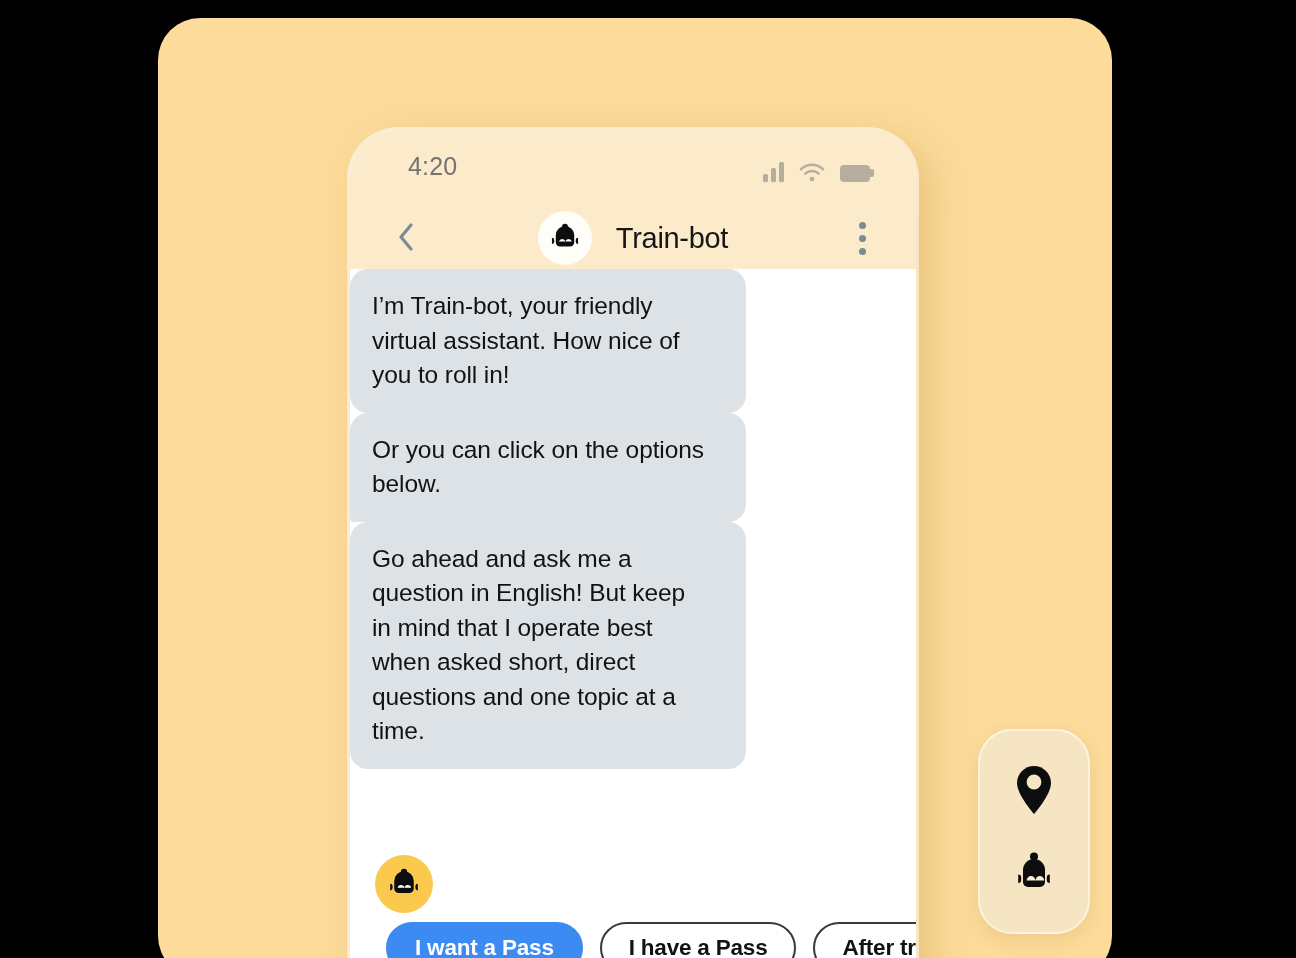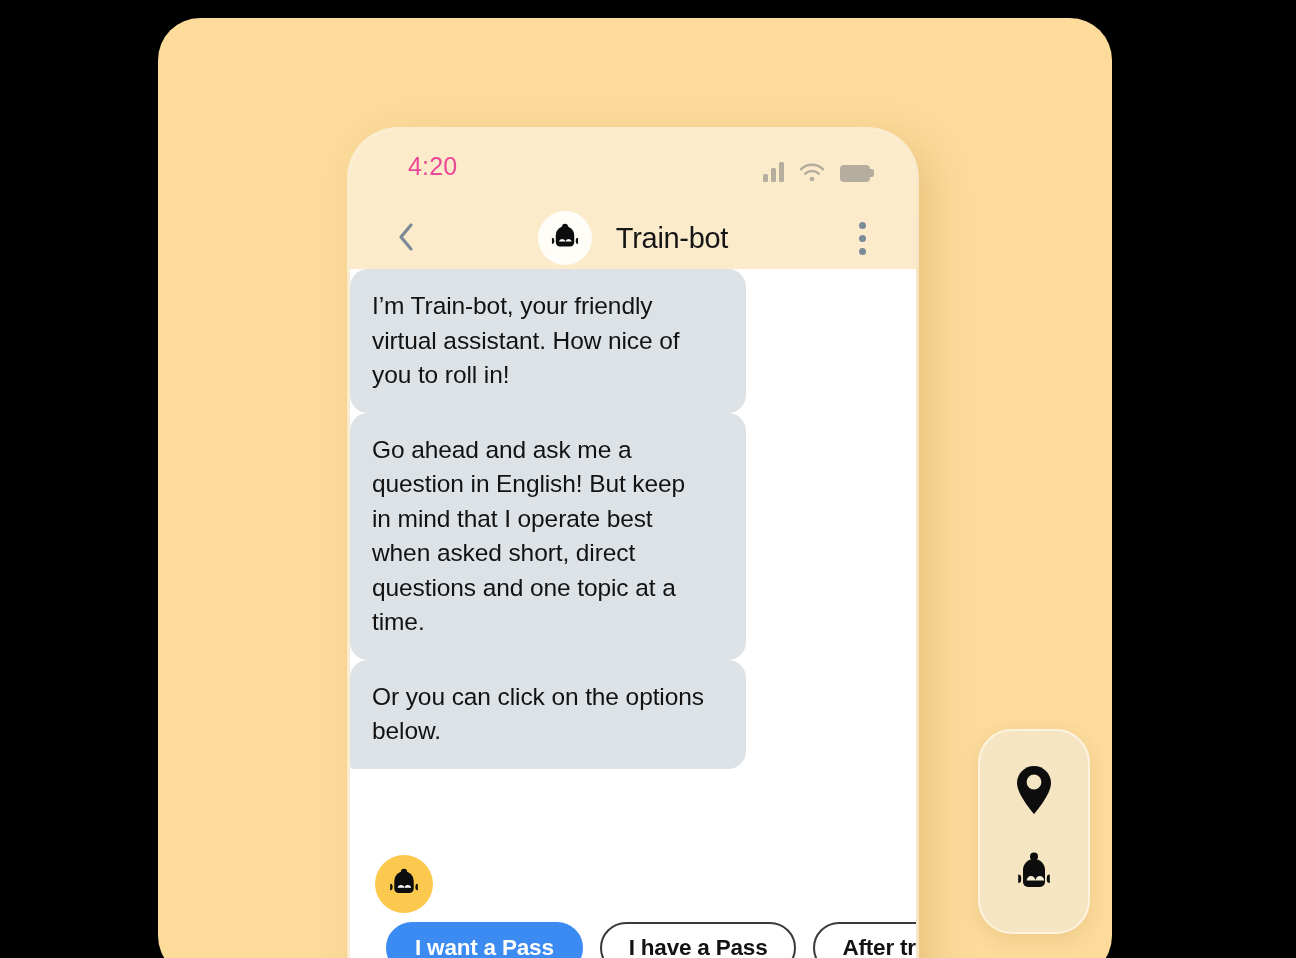--- a/index.html
+++ b/index.html
@@ -46,21 +46,21 @@
   
   .statusbar {
     position: absolute;
     left: 0; top: 22px;
     width: 566px; height: 40px;
   }
   .clock {
     position: absolute;
     left: 58px; top: 0px;
     font-size: 25px;
-    color: #ec4899;
+    color: #737373;
     letter-spacing: 0.2px;
     text-align: center;
   }
   .status-icons {
     position: absolute;
     right: 46px; top: 4px;
     display: flex;
     align-items: flex-end;
     gap: 15px;
     height: 26px;
@@ -254,22 +254,22 @@
       <div class="kebab">
         <span></span>
         <span></span>
         <span></span>
       </div>
     </div>
 
     <div class="chat">
 
       <div class="bubble-bot msg1">I’m Train-bot, your friendly virtual assistant. How nice of you to roll in!</div>
+      <div class="bubble-bot msg3">Or you can click on the options below.</div>
       <div class="bubble-bot msg2">Go ahead and ask me a question in English! But keep in mind that I operate best when asked short, direct questions and one topic at a time.</div>
-      <div class="bubble-bot msg3">Or you can click on the options below.</div>
 
       <div class="bot-avatar">
         <svg width="36" height="36" viewBox="0 0 48 48">
           <circle cx="24" cy="8" r="4.2" fill="#0D0D0D"></circle>
           <path d="M11 20 a13 13 0 0 1 26 0 v10 a6 6 0 0 1 -6 6 h-14 a6 6 0 0 1 -6 -6 z" fill="#0D0D0D"></path>
           <path d="M5.6 23.5 a3.2 3.2 0 0 1 3.2 3.2 v2.6 a3.2 3.2 0 0 1 -3.2 3.2 z" fill="#0D0D0D"></path>
           <path d="M42.4 23.5 a3.2 3.2 0 0 0 -3.2 3.2 v2.6 a3.2 3.2 0 0 0 3.2 3.2 z" fill="#0D0D0D"></path>
           <path d="M15.5 29 a4.6 4.6 0 0 1 9 0 z" fill="#FFFFFF"></path>
           <path d="M24.5 29 a4.6 4.6 0 0 1 9 0 z" fill="#FFFFFF"></path>
         </svg>

